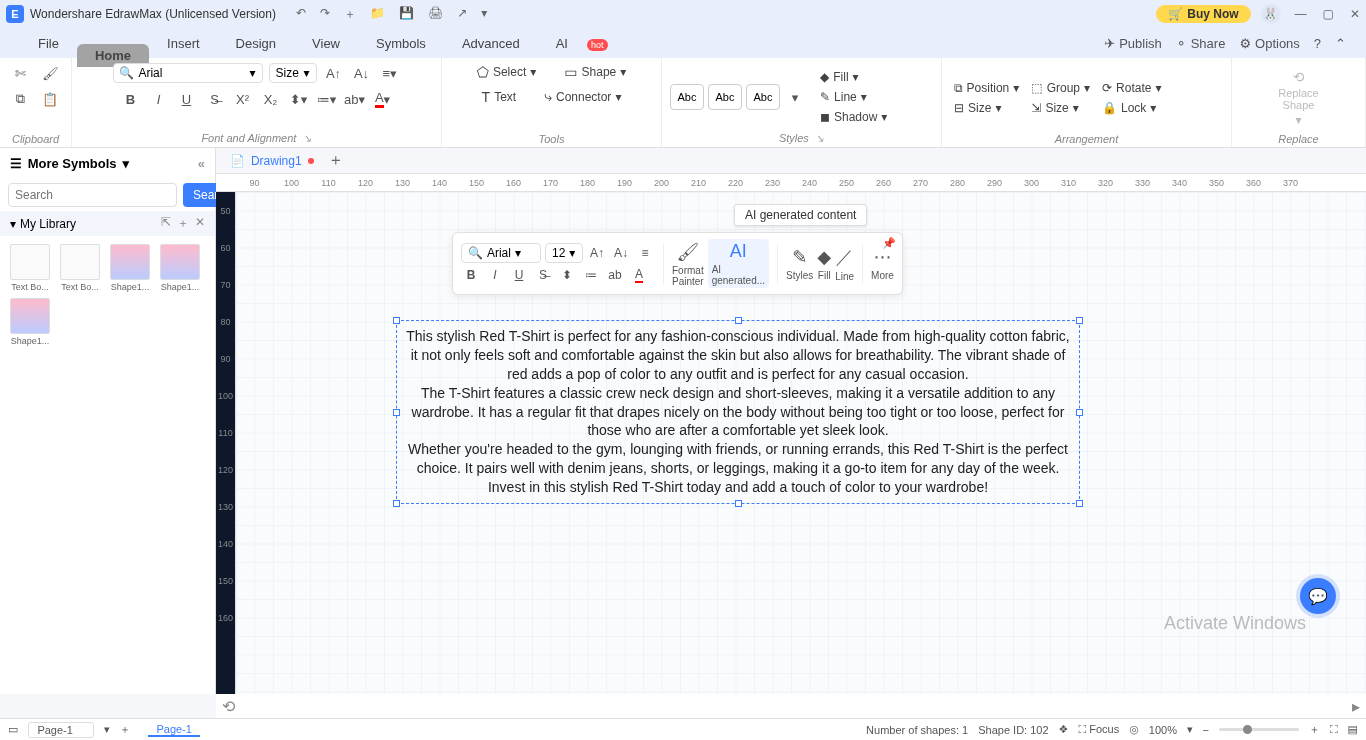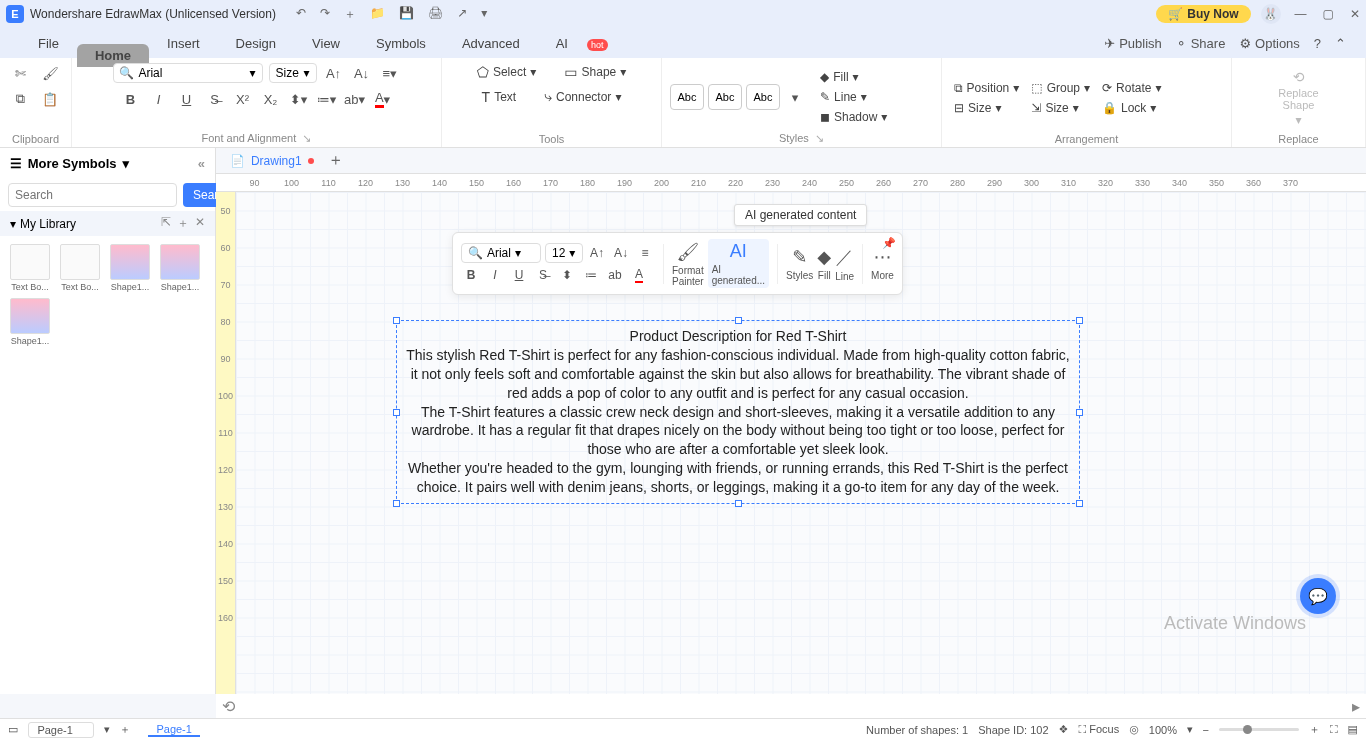--- a/index.html
+++ b/index.html
@@ -20,21 +20,21 @@
 .menu-bar .mi { padding: 4px 18px; border-radius: 6px 6px 0 0; cursor: pointer; }
 .menu-bar .mi.active { background: #a3a3a3; font-weight: 600; margin-top: 25px; }
 .menu-bar .ai-badge { background:#ff4d4d; color:#fff; font-size:9px; padding:1px 4px; border-radius:6px; margin-left:19px;}
 .menu-bar .right { margin-left: auto; display: flex; gap: 14px; color:#555; }
 .menu-bar .right span { display:flex; gap:4px; align-items:center; }
 
 
 .ribbon { height: 90px; background: #fff; border-bottom: 1px solid #e0e0e0; display: flex; }
 .ribbon .group { border-right: 1px solid #eee; padding: 4px 8px 2px 8px; display: flex; flex-direction: column; }
 .ribbon .group-ctl { flex:1; display:flex; align-items:center; gap:4px; }
-.ribbon .group-label { font-size: 11px; color: #888; text-align: center; display:flex; justify-content:center; gap:6px; }
+.ribbon .group-label { font-size: 11px; color: #888; text-align: center; display:flex; justify-content:center; gap:6px;font-style:italic; }
 .ribbon .group-label .exp { color:#aaa; }
 .rbtn { display:flex; align-items:center; gap:4px; font-size:12px; color:#444; padding:2px 4px; cursor:pointer; }
 .rbtn .ic { font-size:14px; }
 .stack { display:flex; flex-direction:column; gap:2px; }
 .font-sel, .size-sel { border:1px solid #ddd; border-radius:4px; padding:2px 6px; font-size:12px; display:flex; align-items:center; gap:4px; background:#fff; }
 .font-sel { width:150px; } .size-sel { width:48px; }
 .ic-btn { width:22px; height:22px; display:flex; align-items:center; justify-content:center; font-size:13px; color:#555; cursor:pointer; }
 .abc-box { border:1px solid #ccc; border-radius:4px; width:34px; height:26px; display:flex; align-items:center; justify-content:center; font-size:11px; }
 
 
@@ -52,21 +52,21 @@
 .thumb .bx { width:40px; height:36px; border:1px solid #ddd; background:#fafafa; border-radius:2px; }
 .thumb .lb { font-size:9px; color:#666; white-space:nowrap; overflow:hidden; text-overflow:ellipsis; width:100%; text-align:center; }
 
 
 .canvas-wrap { position:absolute; top:148px; left:216px; right:0; bottom:46px; background:#fafbfd; overflow:hidden; }
 .tabs { height:26px; display:flex; align-items:center; background:#f5f7fb; border-bottom:1px solid #e0e0e0; padding-left:6px; gap:6px; }
 .tab { display:flex; align-items:center; gap:6px; font-size:12px; color:#3a7dff; padding:3px 8px; }
 .tab .dot { width:6px; height:6px; background:#ff4d4d; border-radius:50%; }
 .ruler-h { height:18px; background:#fff; border-bottom:1px solid #e0e0e0; font-size:9px; color:#888; display:flex; align-items:center; padding-left:20px; gap:0; position:relative; }
 .ruler-h span { width:37px; display:inline-block; text-align:center; }
-.ruler-v { position:absolute; left:0; top:44px; bottom:0; width:20px; background:#fef9c3; border-right:1px solid #e0e0e0; font-size:9px; color:#888; display:flex; flex-direction:column; }
+.ruler-v { position:absolute; left:0; top:44px; bottom:0; width:20px; background:#0f172a; border-right:1px solid #e0e0e0; font-size:9px; color:#888; display:flex; flex-direction:column; }
 .ruler-v span { height:37px; display:flex; align-items:center; justify-content:center; }
 .canvas { position:absolute; left:20px; top:44px; right:0; bottom:0; background-image:linear-gradient(#eef2f9 1px,transparent 1px),linear-gradient(90deg,#eef2f9 1px,transparent 1px); background-size:18.5px 18.5px; }
 
 
 .sel-box { position:absolute; left:160px; top:128px; width:684px; border:1px dashed #3a7dff; background:transparent; padding:6px 4px; }
 .sel-box .txt { font-size:14px; color:#222; text-align:center; line-height:1.35; }
 .handle { position:absolute; width:7px; height:7px; background:#fff; border:1px solid #3a7dff; }
 .h-tl{top:-4px;left:-4px}.h-tr{top:-4px;right:-4px}.h-bl{bottom:-4px;left:-4px}.h-br{bottom:-4px;right:-4px}
 .h-tm{top:-4px;left:50%;margin-left:-3px}.h-bm{bottom:-4px;left:50%;margin-left:-3px}
 .h-ml{top:50%;left:-4px;margin-top:-3px}.h-mr{top:50%;right:-4px;margin-top:-3px}
@@ -421,24 +421,24 @@
     <div class="sel-box">
       <div class="handle h-tl"></div>
         <div class="handle h-tm"></div>
         <div class="handle h-tr"></div>
       <div class="handle h-ml"></div>
         <div class="handle h-mr"></div>
       <div class="handle h-bl"></div>
         <div class="handle h-bm"></div>
         <div class="handle h-br"></div>
       <div class="txt">
-        <div>Product Description for Red T-Shirt</div>
         <div>This stylish Red T-Shirt is perfect for any fashion-conscious individual. Made from high-quality cotton fabric, it not only feels soft and comfortable against the skin but also allows for breathability. The vibrant shade of red adds a pop of color to any outfit and is perfect for any casual occasion.</div>
         <div>The T-Shirt features a classic crew neck design and short-sleeves, making it a versatile addition to any wardrobe. It has a regular fit that drapes nicely on the body without being too tight or too loose, perfect for those who are after a comfortable yet sleek look.</div>
         <div>Whether you're headed to the gym, lounging with friends, or running errands, this Red T-Shirt is the perfect choice. It pairs well with denim jeans, shorts, or leggings, making it a go-to item for any day of the week.</div>
+        <div>Invest in this stylish Red T-Shirt today and add a touch of color to your wardrobe!</div>
       </div>
     </div>
 
     <div class="watermark">Activate Windows</div>
     <div class="chat-bubble">💬</div>
   </div>
 </div>
 
 <div class="color-strip">
   <span class="left-ic">⟲</span>

